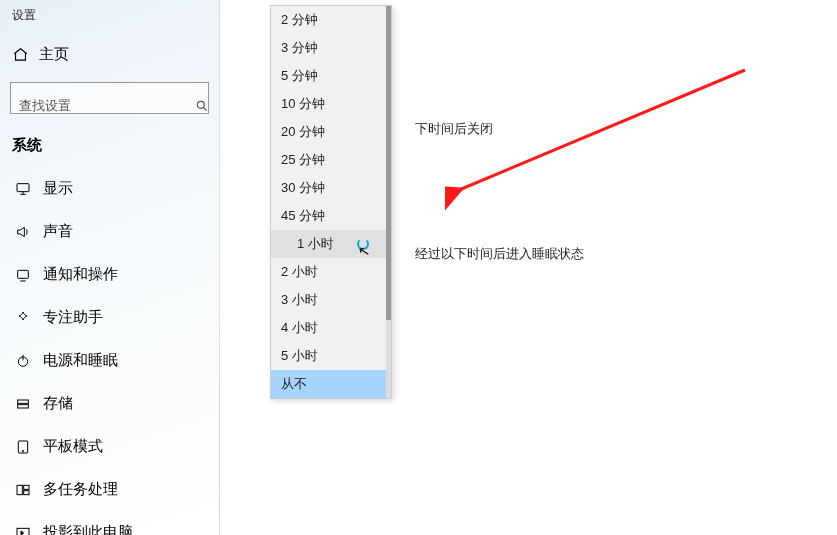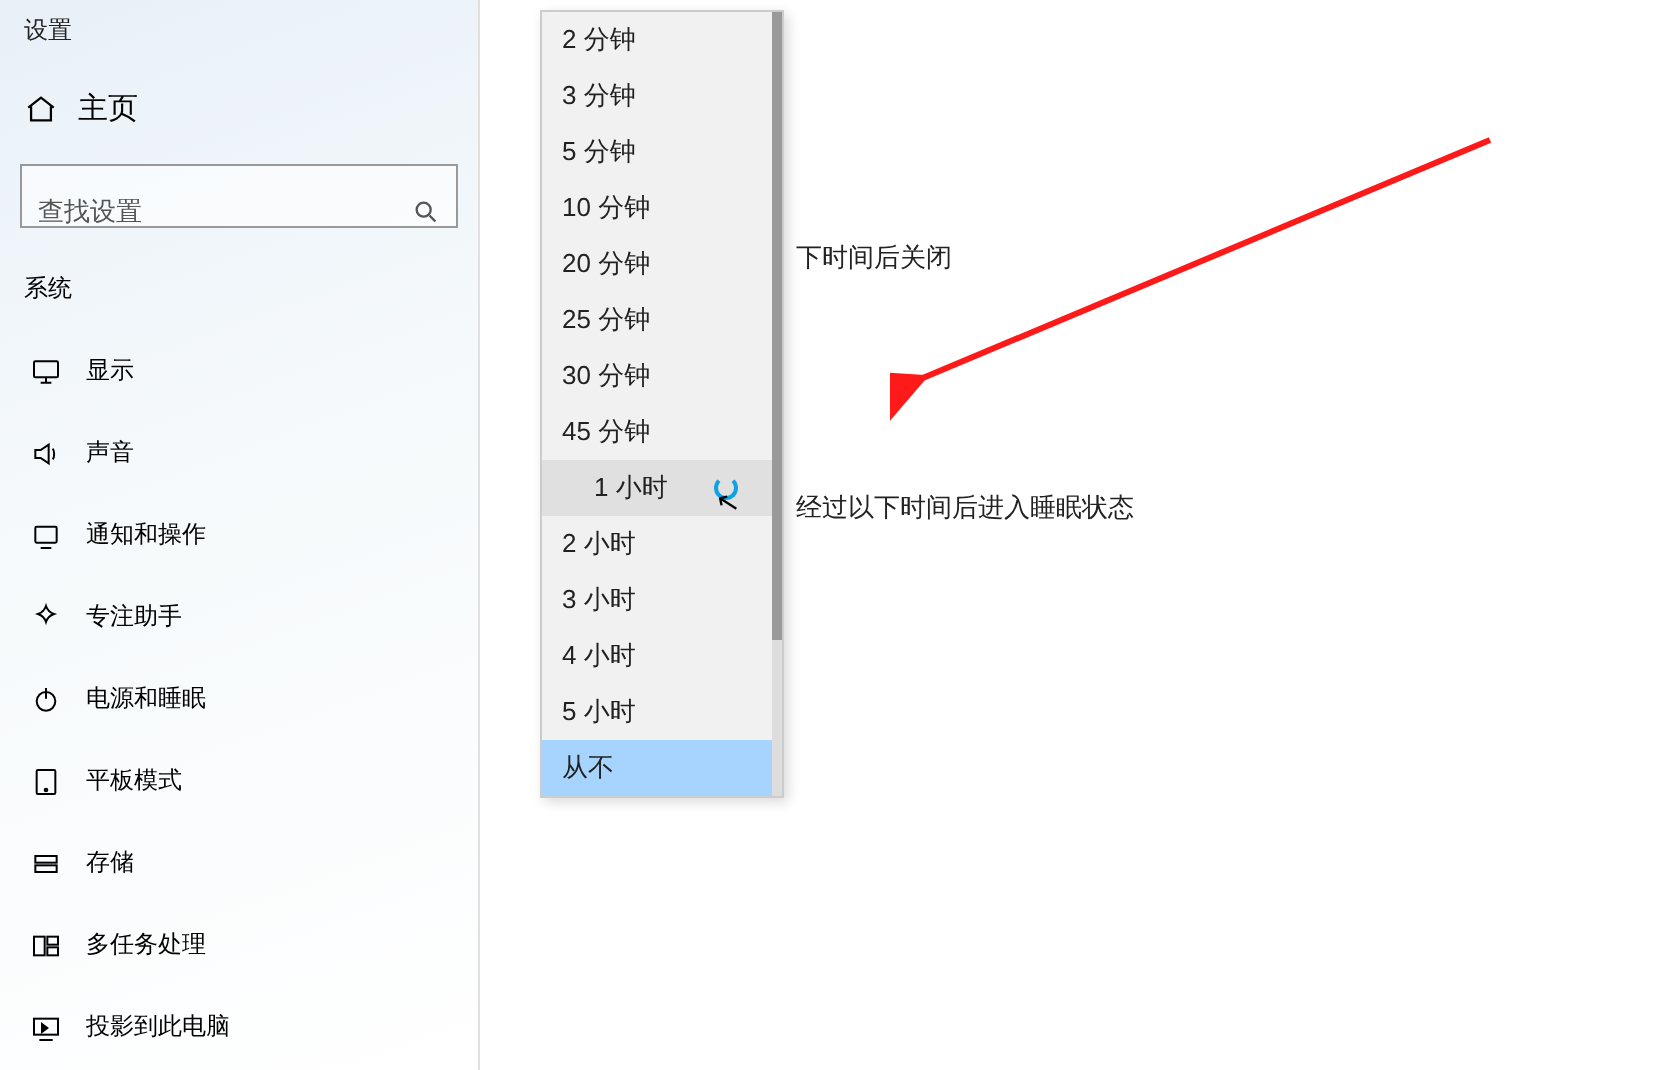--- a/index.html
+++ b/index.html
@@ -7,21 +7,21 @@
       width: 837px;
       height: 535px;
       background: #fff;
       position: relative;
       overflow: hidden;
     }
     
     .sidebar {
       position: absolute;
       left: 0; top: 0;
-      width: 240px;
+      width: 220px;
       height: 100%;
       border-right: 1px solid #e0e0e0;
       background: linear-gradient(160deg, #e8f0f8 0%, #f5f9fb 40%, #ffffff 100%);
     }
     .app-title {
       padding: 7px 12px;
       font-size: 12px;
       color: #222;
     }
     .home-row {
@@ -46,39 +46,39 @@
       border: none;
       outline: none;
       background: transparent;
       font-size: 13px;
       color: #333;
     }
     .search-input::placeholder { color:#555; }
     .search-icon svg { width:14px; height:14px; display:block; }
     .section-header {
       padding: 14px 12px 12px;
-      font-size: 12px;
-      font-weight: 400;
+      font-size: 15px;
+      font-weight: 700;
     }
     .nav-item {
       display: flex;
       align-items: center;
       gap: 12px;
       padding: 12px 14px;
-      font-size: 12px;
+      font-size: 15px;
       color: #000;
       cursor: pointer;
     }
     .nav-icon { width:17px; display:flex; justify-content:center; }
     .nav-icon svg { width:16px; height:16px; display:block; }
 
     
     .hint1, .hint2 {
       position: absolute;
-      left: 398px;
+      left: 415px;
       font-size: 13px;
       color: #222;
     }
     .hint1 { top: 120px; }
     .hint2 { top: 245px; }
 
     
     .dropdown {
       position: absolute;
       left: 270px;
@@ -190,34 +190,34 @@
           <svg viewBox="0 0 24 24" fill="none" stroke="#000" stroke-width="1.5">
             <circle cx="12" cy="13" r="7"></circle>
             <path d="M12 3v8"></path>
           </svg>
         </span>
         <span>电源和睡眠</span>
       </div>
       <div class="nav-item">
         <span class="nav-icon">
           <svg viewBox="0 0 24 24" fill="none" stroke="#000" stroke-width="1.5">
+            <rect x="4" y="6" width="16" height="5"></rect>
+            <rect x="4" y="13" width="16" height="5"></rect>
+          </svg>
+        </span>
+        <span>存储</span>
+      </div>
+      <div class="nav-item">
+        <span class="nav-icon">
+          <svg viewBox="0 0 24 24" fill="none" stroke="#000" stroke-width="1.5">
             <rect x="5" y="3" width="14" height="18" rx="1"></rect>
             <circle cx="12" cy="18" r="1"></circle>
           </svg>
         </span>
         <span>平板模式</span>
-      </div>
-      <div class="nav-item">
-        <span class="nav-icon">
-          <svg viewBox="0 0 24 24" fill="none" stroke="#000" stroke-width="1.5">
-            <rect x="4" y="6" width="16" height="5"></rect>
-            <rect x="4" y="13" width="16" height="5"></rect>
-          </svg>
-        </span>
-        <span>存储</span>
       </div>
       <div class="nav-item">
         <span class="nav-icon">
           <svg viewBox="0 0 24 24" fill="none" stroke="#000" stroke-width="1.5">
             <rect x="3" y="5" width="8" height="14"></rect>
             <rect x="13" y="5" width="8" height="6"></rect>
             <rect x="13" y="13" width="8" height="6"></rect>
           </svg>
         </span>
         <span>多任务处理</span>

